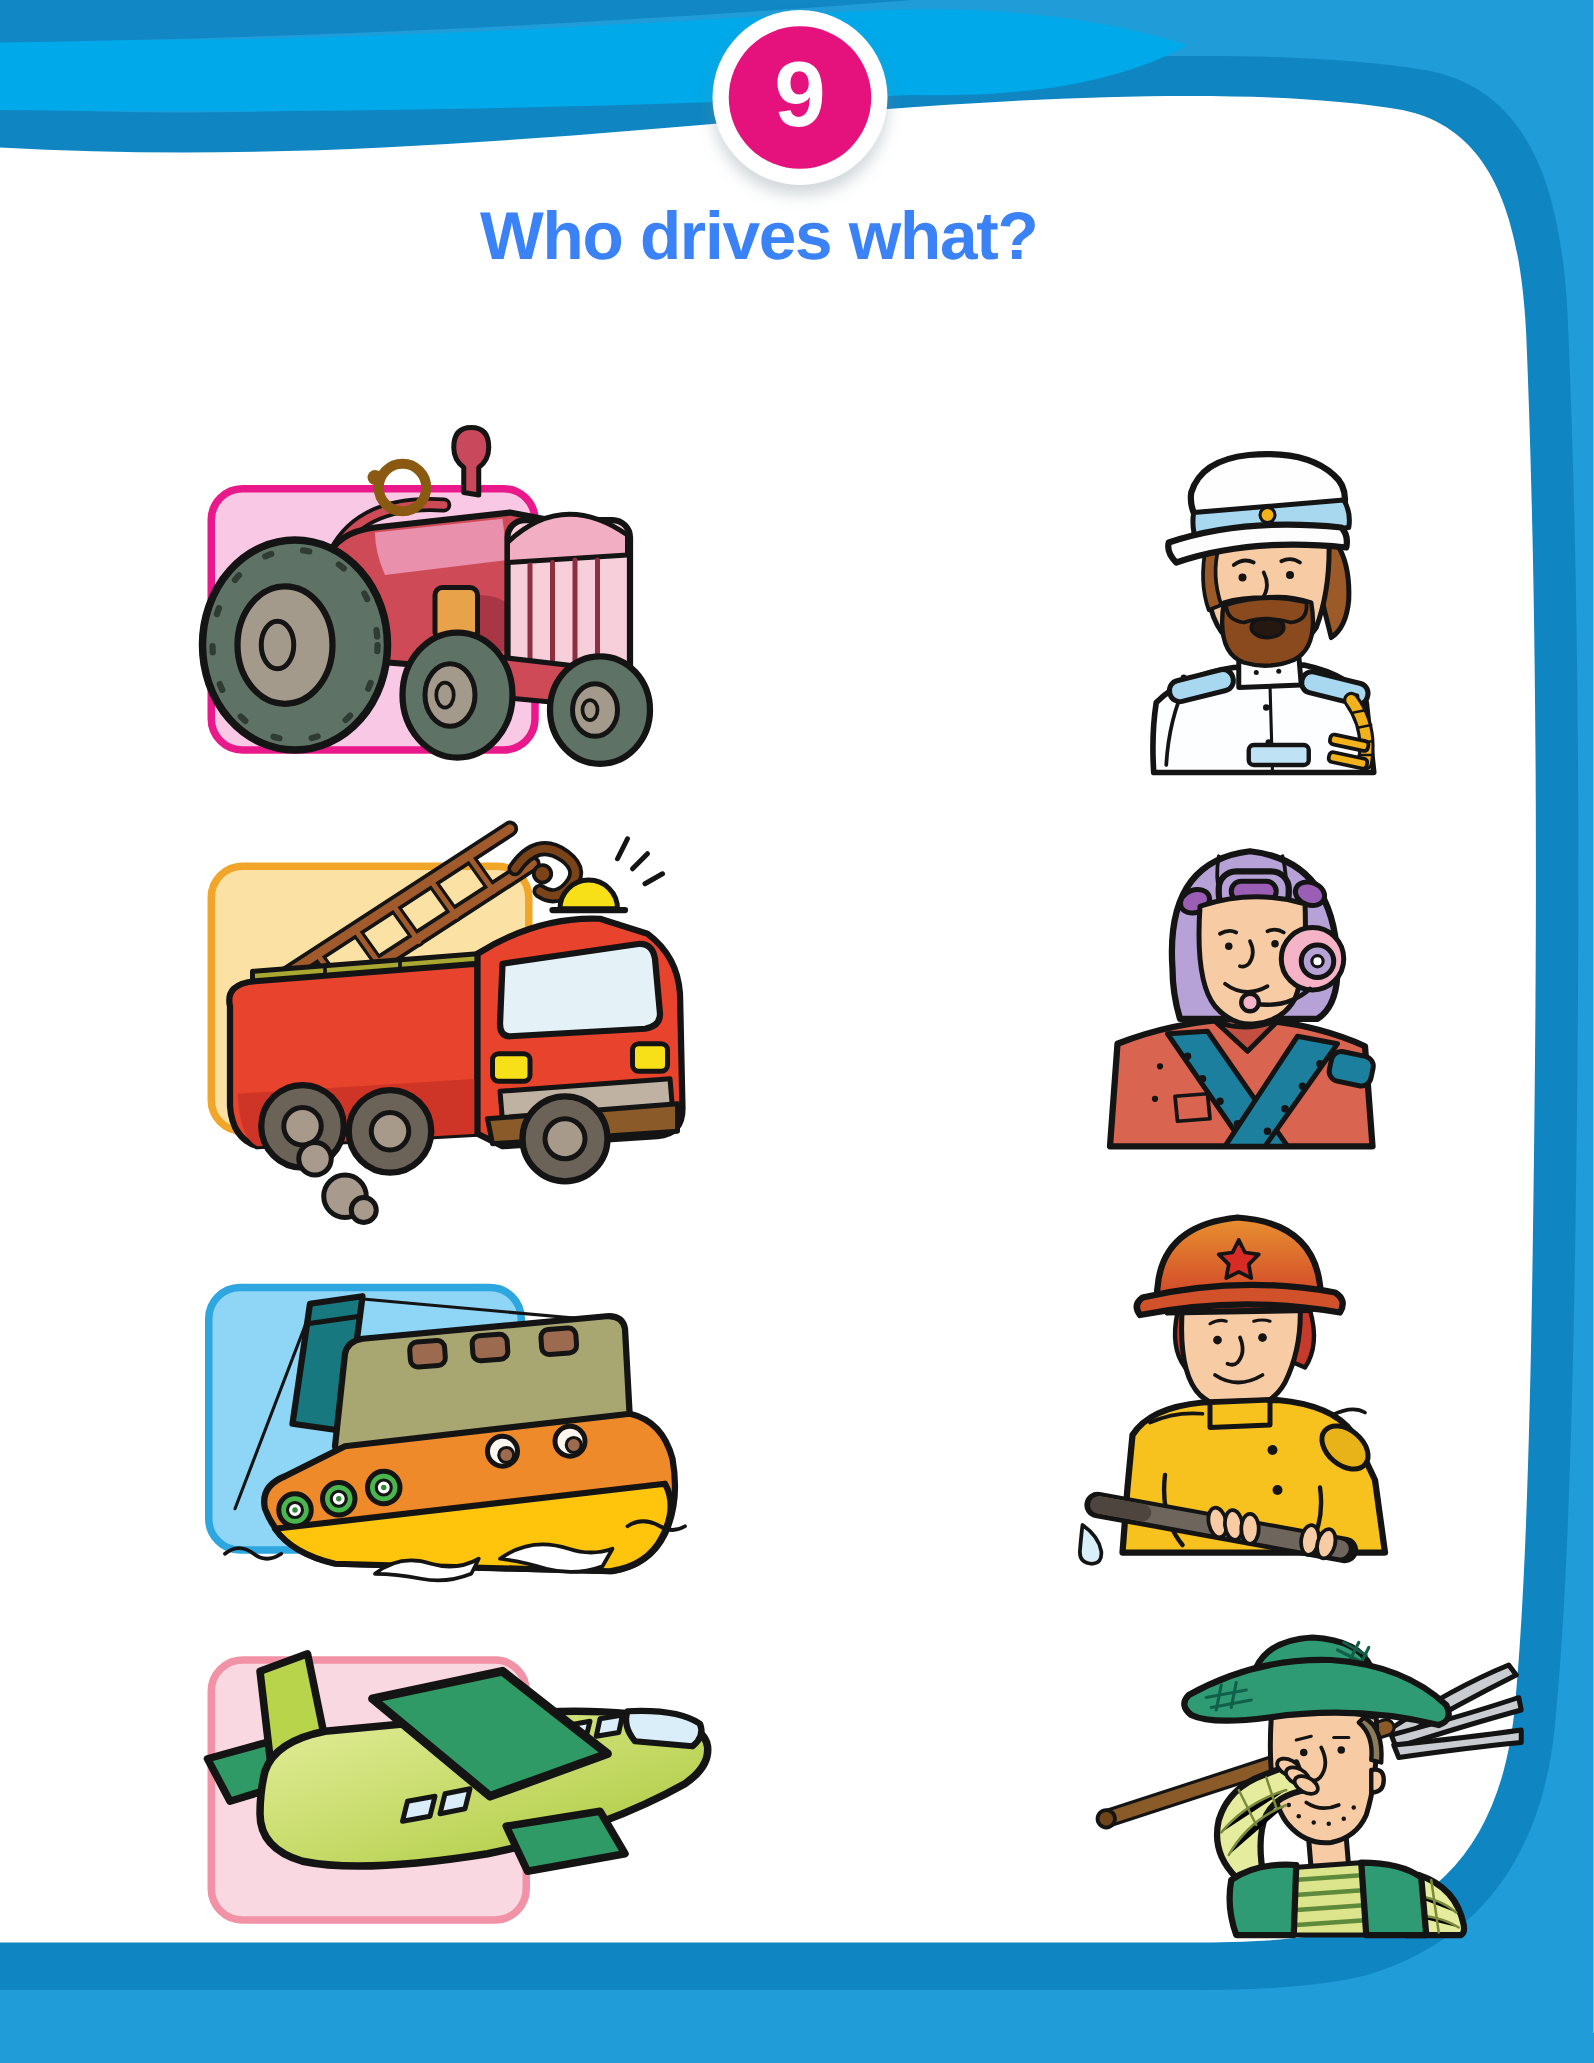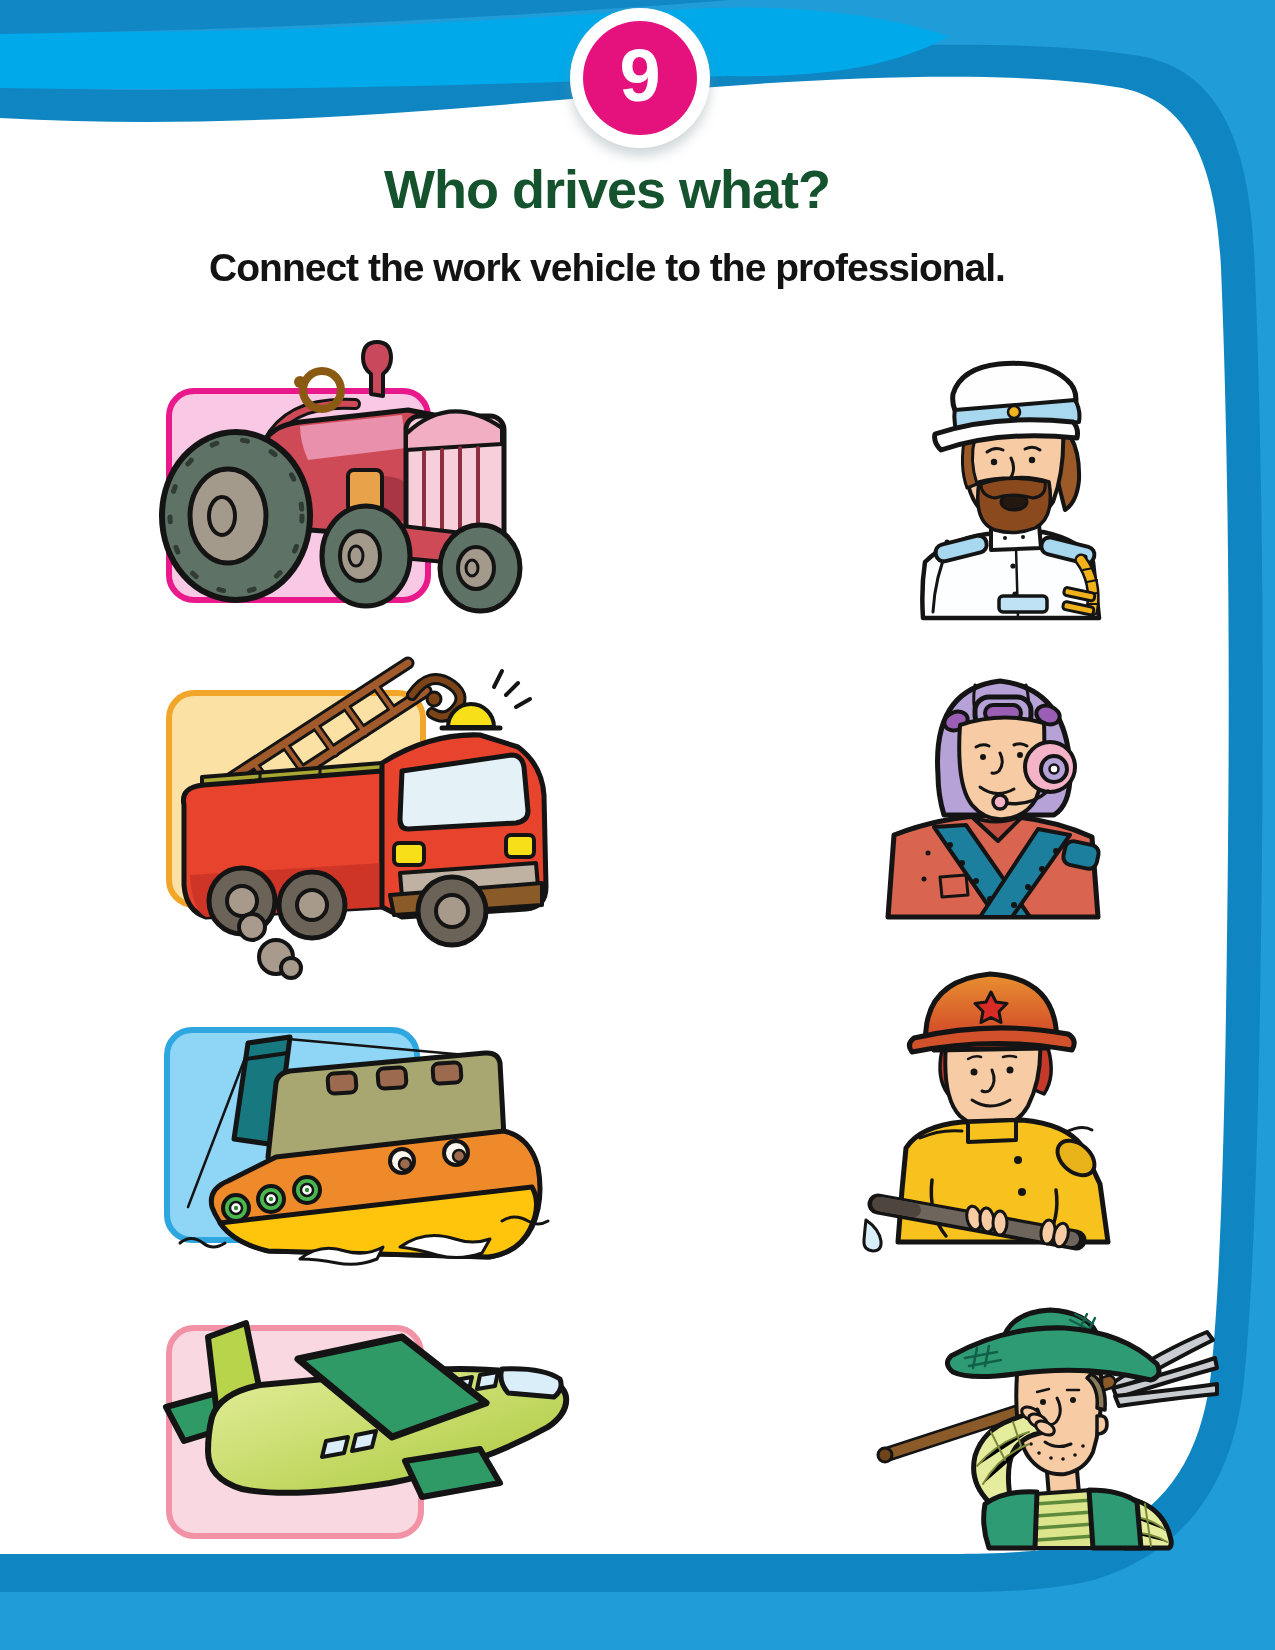--- a/index.html
+++ b/index.html
@@ -42,22 +42,21 @@
              C 1228,436 1230,640 1228,848 C 1226,1054 1223,1248 1212,1364 C 1203,1462 1160,1522 1076,1544
              C 1040,1552 1002,1554 950,1554 L 0,1554 Z" fill="#ffffff"></path>
   </svg>
 
   <div class="abs badge-outer">
     <div class="badge-inner" style="background-color: rgb(229, 18, 125);">
       <span class="badge-num">9</span>
     </div>
   </div>
 
-  <div class="abs title" style="color: #14532d;">Who drives what?</div>
-  <div class="abs subtitle">Connect the work vehicle to the professional.</div>
+  <div class="abs title" style="color: #3b82f6;">Who drives what?</div>
 
   <div class="abs vbox" id="tractor-box" style="background-color: rgb(249, 200, 229); border-color: rgb(233, 24, 139);"></div>
   <div class="abs vbox" id="firetruck-box" style="background-color: rgb(251, 225, 164); border-color: rgb(241, 166, 42);"></div>
   <div class="abs vbox" id="ship-box" style="background-color: rgb(142, 213, 246); border-color: rgb(46, 167, 224);"></div>
   <div class="abs vbox" id="airplane-box" style="background-color: rgb(250, 216, 225); border-color: rgb(241, 146, 166);"></div>
 
   <svg class="abs" style="left:150px;top:330px" width="390" height="285" viewBox="0 0 390 285" stroke-linejoin="round" stroke-linecap="round">
     <path d="M118,112 Q140,70 205,74" fill="none" stroke="#141414" stroke-width="12"></path>
     <path d="M118,112 Q140,70 205,74" fill="none" stroke="#CE4A57" stroke-width="6"></path>
     <circle cx="172" cy="60" r="19" fill="none" stroke="#8A5A12" stroke-width="8"></circle>

